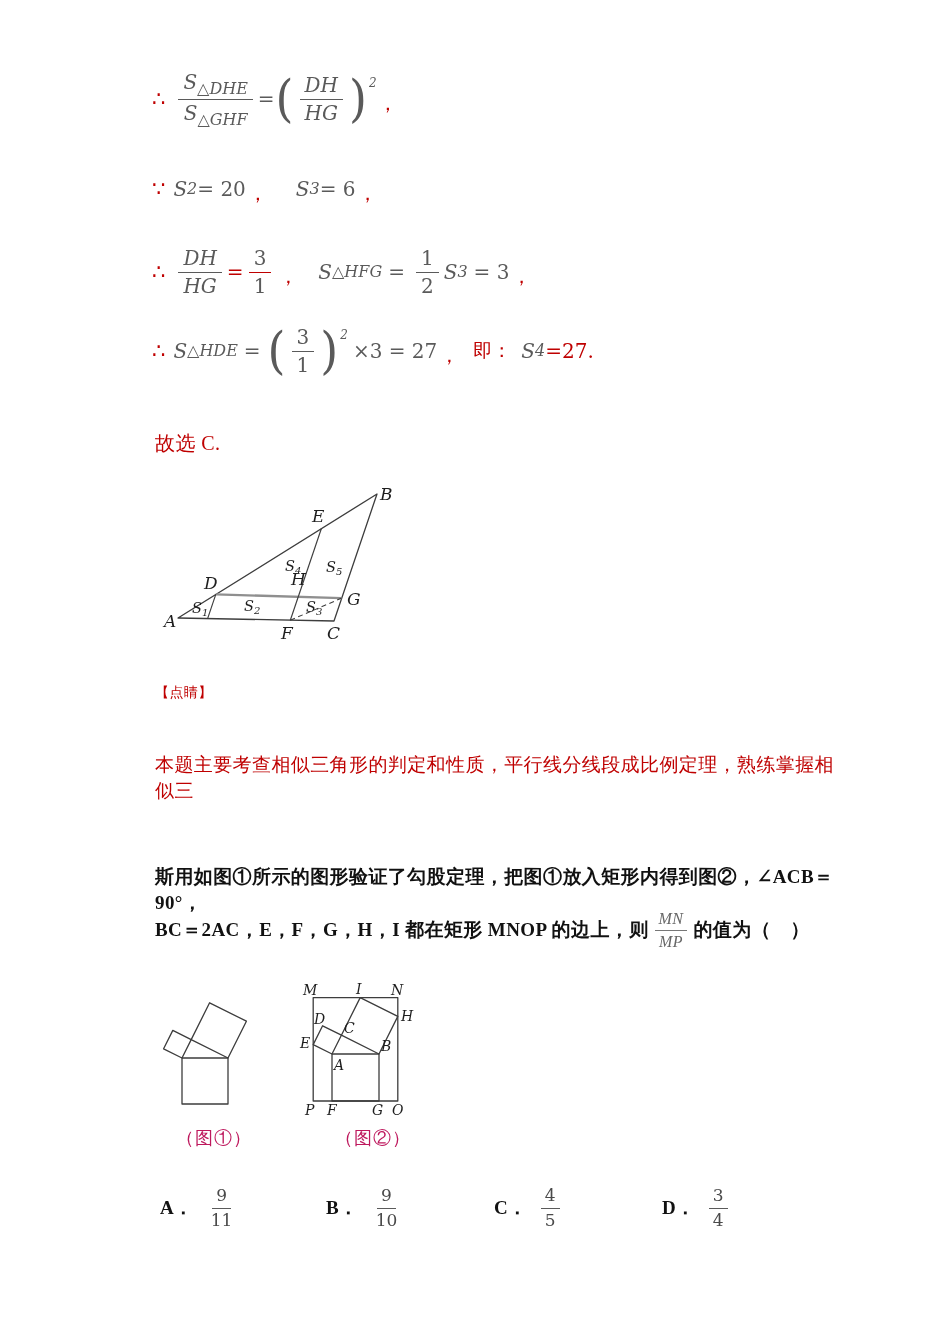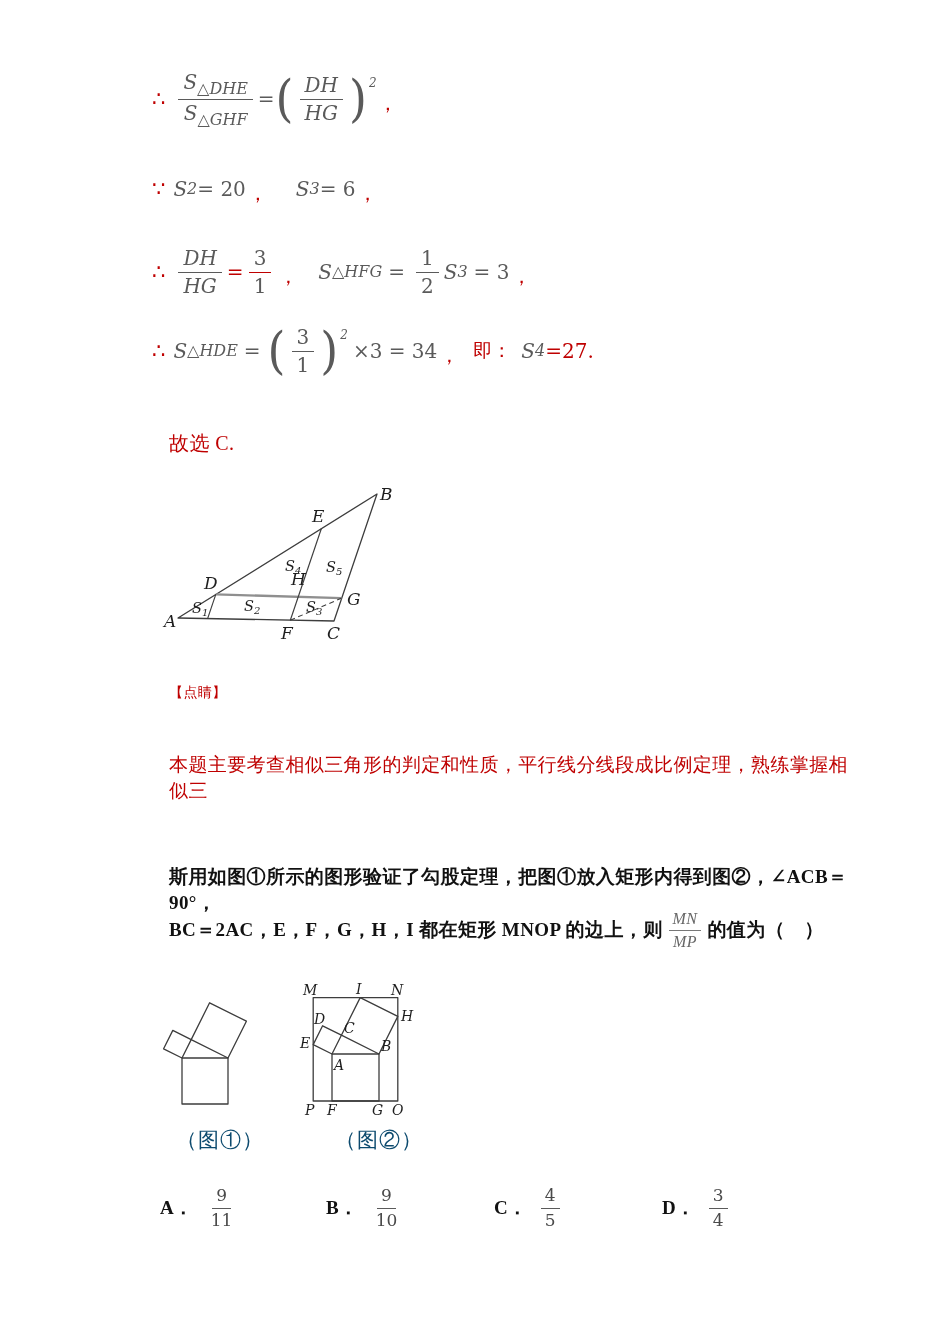--- a/index.html
+++ b/index.html
@@ -15,42 +15,42 @@
   .frac{display:inline-flex;flex-direction:column;align-items:center;margin:0 5px;line-height:1.15;}
   .frac .num{display:block;padding:0 5px 2px;border-bottom:1.4px solid var(--gray,#5a5a5a);text-align:center;}
   .frac .den{display:block;padding:2px 5px 0;text-align:center;}
   .frac.redbar .num{border-bottom-color:var(--red,#c00000);}
   .bp{font-family:"DejaVu Serif",serif;font-size:46px;font-weight:200;line-height:0;
       display:inline-block;transform:scaleY(1.08);margin:0 1px;}
   .sq{font-size:12px;position:relative;top:-16px;left:1px;font-style:italic;}
   .gap{display:inline-block;width:26px;}
   .cm{font-size:20px;position:relative;top:4px;margin:0 2px;}
   
-  .cn{position:absolute;left:169px;font-size:19px;letter-spacing:0.4px;}
+  .cn{position:absolute;left:155px;font-size:19px;letter-spacing:0.4px;}
   .bold{font-weight:bold;color:#111;}
   .redtext{color:var(--red,#c00000);}
   .q2frac{display:inline-flex;flex-direction:column;align-items:center;margin:0 6px;
           font-size:16px;font-style:italic;color:#666;font-weight:normal;line-height:1.1;}
   .q2frac .num{padding:0 4px 2px;border-bottom:1.2px solid #777;}
   .q2frac .den{padding:2px 4px 0;}
   
   svg{position:absolute;overflow:visible;}
   .ln{stroke:#3d3d3d;stroke-width:1.3;fill:none;stroke-linejoin:round;}
   .lnthin{stroke:#3d3d3d;stroke-width:1.15;fill:none;}
   .lngray{stroke:#8f8f8f;stroke-width:2.4;fill:none;}
   .lndash{stroke:#3d3d3d;stroke-width:1.05;fill:none;stroke-dasharray:5 3.5;}
   .ft{font-family:"DejaVu Serif",serif;font-style:italic;fill:#1e1e1e;}
   
   .opt{position:absolute;display:inline-flex;align-items:center;top:1186px;}
   .optletter{font-weight:bold;font-size:19px;color:#111;margin-right:14px;font-family:"Liberation Serif",serif;}
   .ofrac{display:inline-flex;flex-direction:column;align-items:center;font-size:17px;
          color:#4a4a4a;line-height:1.15;font-family:"DejaVu Serif",serif;}
   .ofrac .num{padding:0 4px 2px;border-bottom:1.2px solid #5a5a5a;}
   .ofrac .den{padding:2px 4px 0;}
-  .caption{position:absolute;top:1126px;font-size:21px;color:#0c4a6e;letter-spacing:1px;font-family:Liberation Mono, monospace;}
+  .caption{position:absolute;top:1126px;font-size:18px;color:#be185d;letter-spacing:1px;font-family:Liberation Mono, monospace;}
 </style>
 </head>
 <body>
 
 <div id="page">
 
   <div class="fline" style="top:68px;height:62px;">
     <span class="sym red">∴</span>
     <span class="frac">
       <span class="num"><span class="m">S</span><sub>△DHE</sub></span>
@@ -111,21 +111,21 @@
     <span class="m">S</span>
       <sub>△HDE</sub>
     <span style="margin:0 6px">=</span>
     <span class="bp">(</span>
     <span class="frac">
       <span class="num">3</span>
       <span class="den">1</span>
     </span>
     <span class="bp">)</span>
     <span class="sq">2</span>
-    <span style="margin-left:6px">×3 = 34</span>
+    <span style="margin-left:6px">×3 = 27</span>
     <span class="cm red">，</span>
     <span class="red" style="margin:0 10px 0 12px;font-size:19px">即：</span>
     <span class="m">S</span>
       <sub>4</sub>
     <span class="red">=27.</span>
   </div>
 
   <div class="cn redtext" style="top:430px;font-size:20px;">故选 C.</div>
 
   <svg style="left:160px;top:483px" width="248" height="162" viewBox="160 483 248 162">

